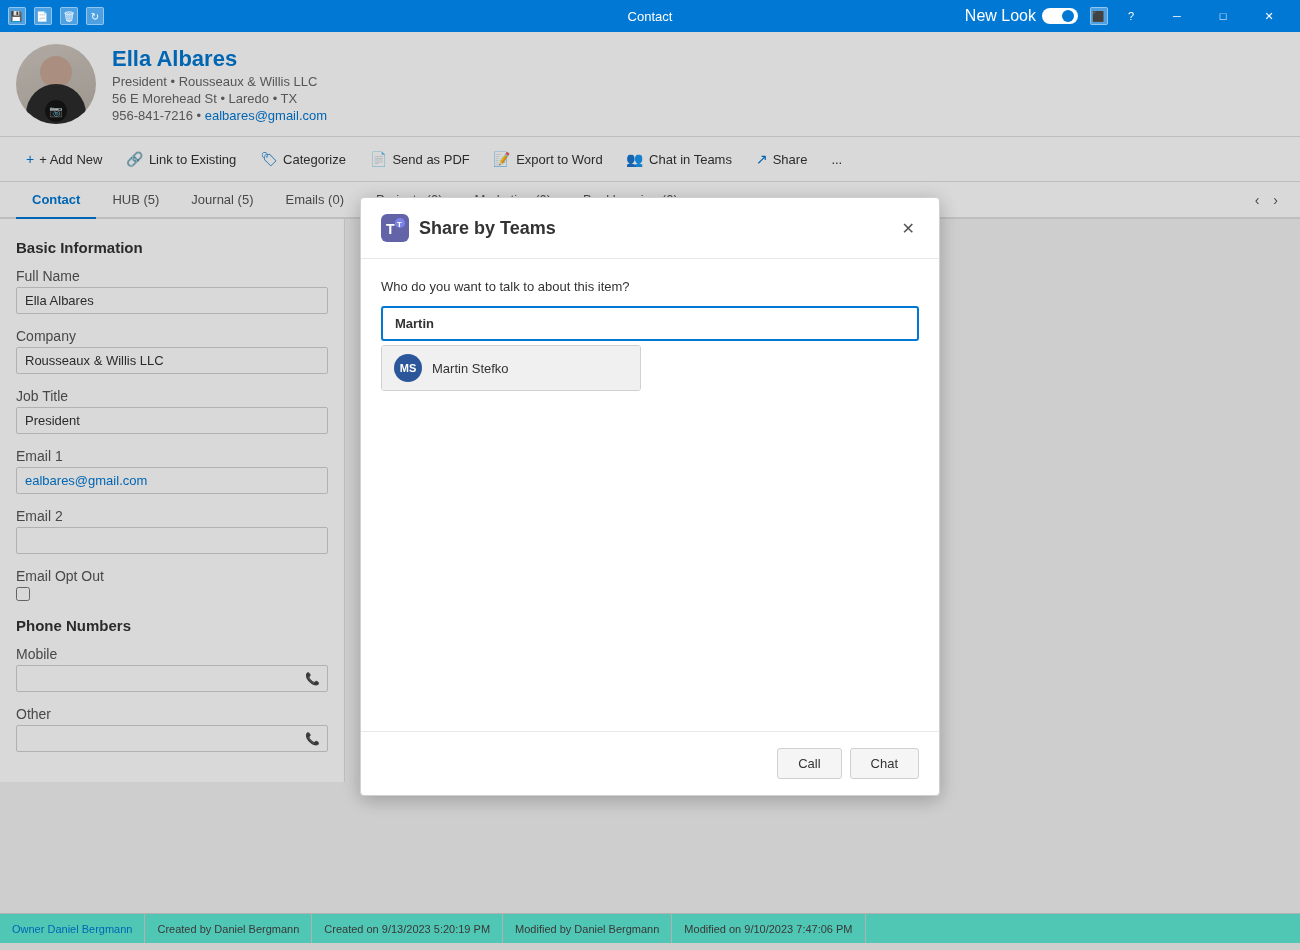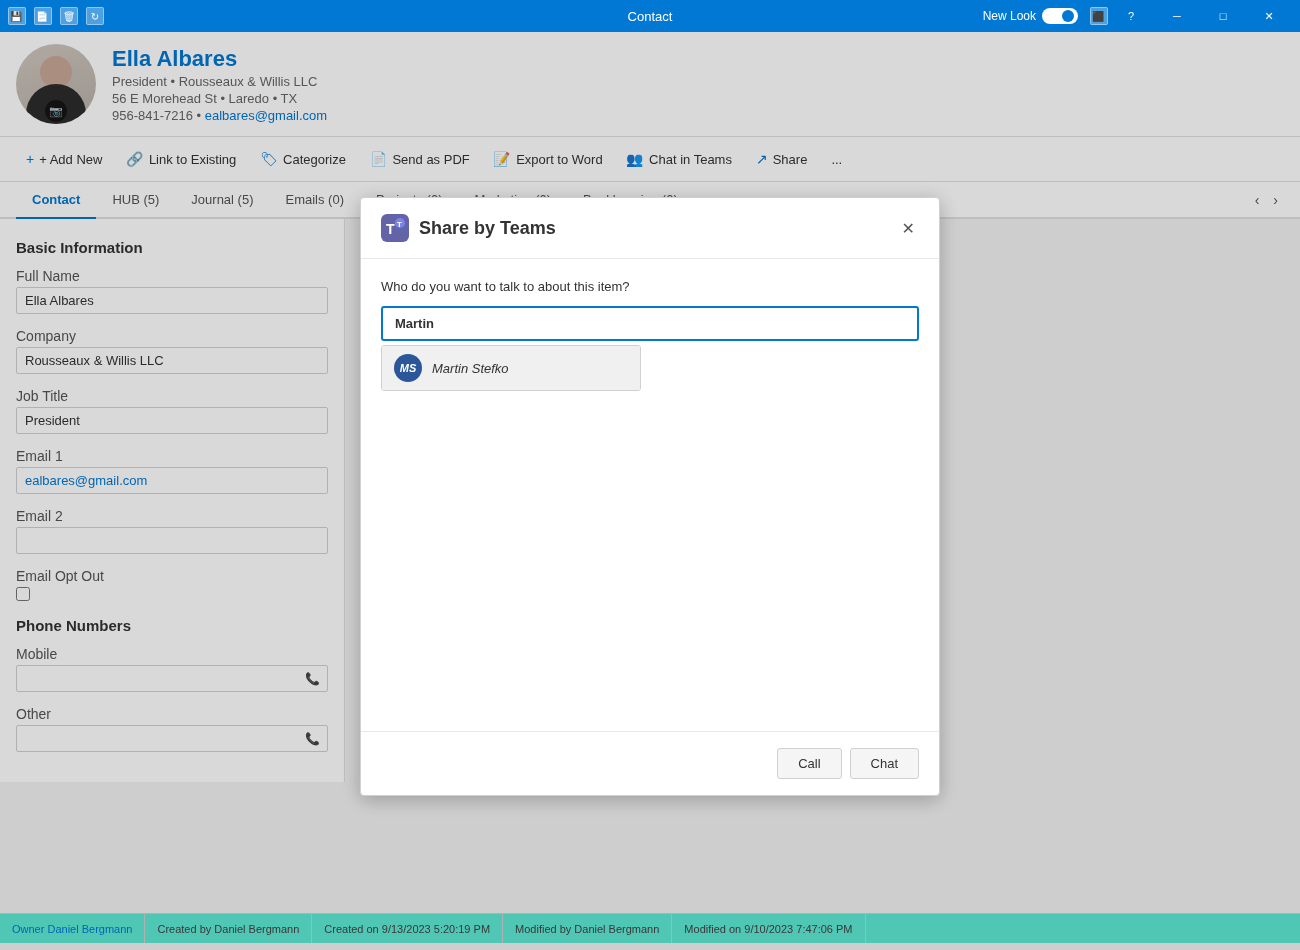--- a/index.html
+++ b/index.html
@@ -14,21 +14,21 @@
       justify-content: space-between;
       padding: 0 8px;
       color: white;
       font-size: 12px;
     }
     .title-bar-left { display: flex; gap: 8px; align-items: center; }
     .title-bar-icon { width: 18px; height: 18px; background: rgba(255,255,255,0.3); border: 1px solid rgba(255,255,255,0.4); display: flex; align-items: center; justify-content: center; font-size: 10px; cursor: pointer; border-radius: 2px; }
     .title-bar-center { position: absolute; left: 50%; transform: translateX(-50%); font-size: 13px; }
     .title-bar-right { display: flex; gap: 0; align-items: center; }
     .title-btn { width: 46px; height: 32px; display: flex; align-items: center; justify-content: center; cursor: pointer; font-size: 11px; color: white; }
-    .new-look { display: flex; align-items: center; gap: 6px; margin-right: 12px; font-size: 12px; }
+    .new-look { display: flex; align-items: center; gap: 6px; margin-right: 12px; font-size: 16px; }
     .toggle { width: 36px; height: 16px; background: white; border-radius: 8px; position: relative; cursor: pointer; }
     .toggle-knob { width: 12px; height: 12px; background: #0078d4; border-radius: 50%; position: absolute; top: 2px; left: 20px; }
 
     
     .contact-header {
       background: white;
       padding: 12px 16px;
       display: flex;
       align-items: center;
       gap: 16px;
@@ -185,21 +185,20 @@
       border: 2px solid #0078d4; border-radius: 3px;
       font-size: 13px; color: #333; outline: none; font-weight: bold;
     }
     .suggestion-dropdown {
       margin-top: 4px;
       border: 1px solid #d0d0d0;
       border-radius: 3px;
       background: white;
       overflow: hidden;
       width: 260px;
-      font-style: italic;
     }
     .suggestion-item {
       display: flex; align-items: center; gap: 10px;
       padding: 8px 12px; cursor: pointer; font-size: 13px; color: #333;
       background: #f0f0f0;
     }
     .suggestion-avatar {
       width: 28px; height: 28px; border-radius: 50%;
       background: #2b579a; color: white;
       display: flex; align-items: center; justify-content: center;

